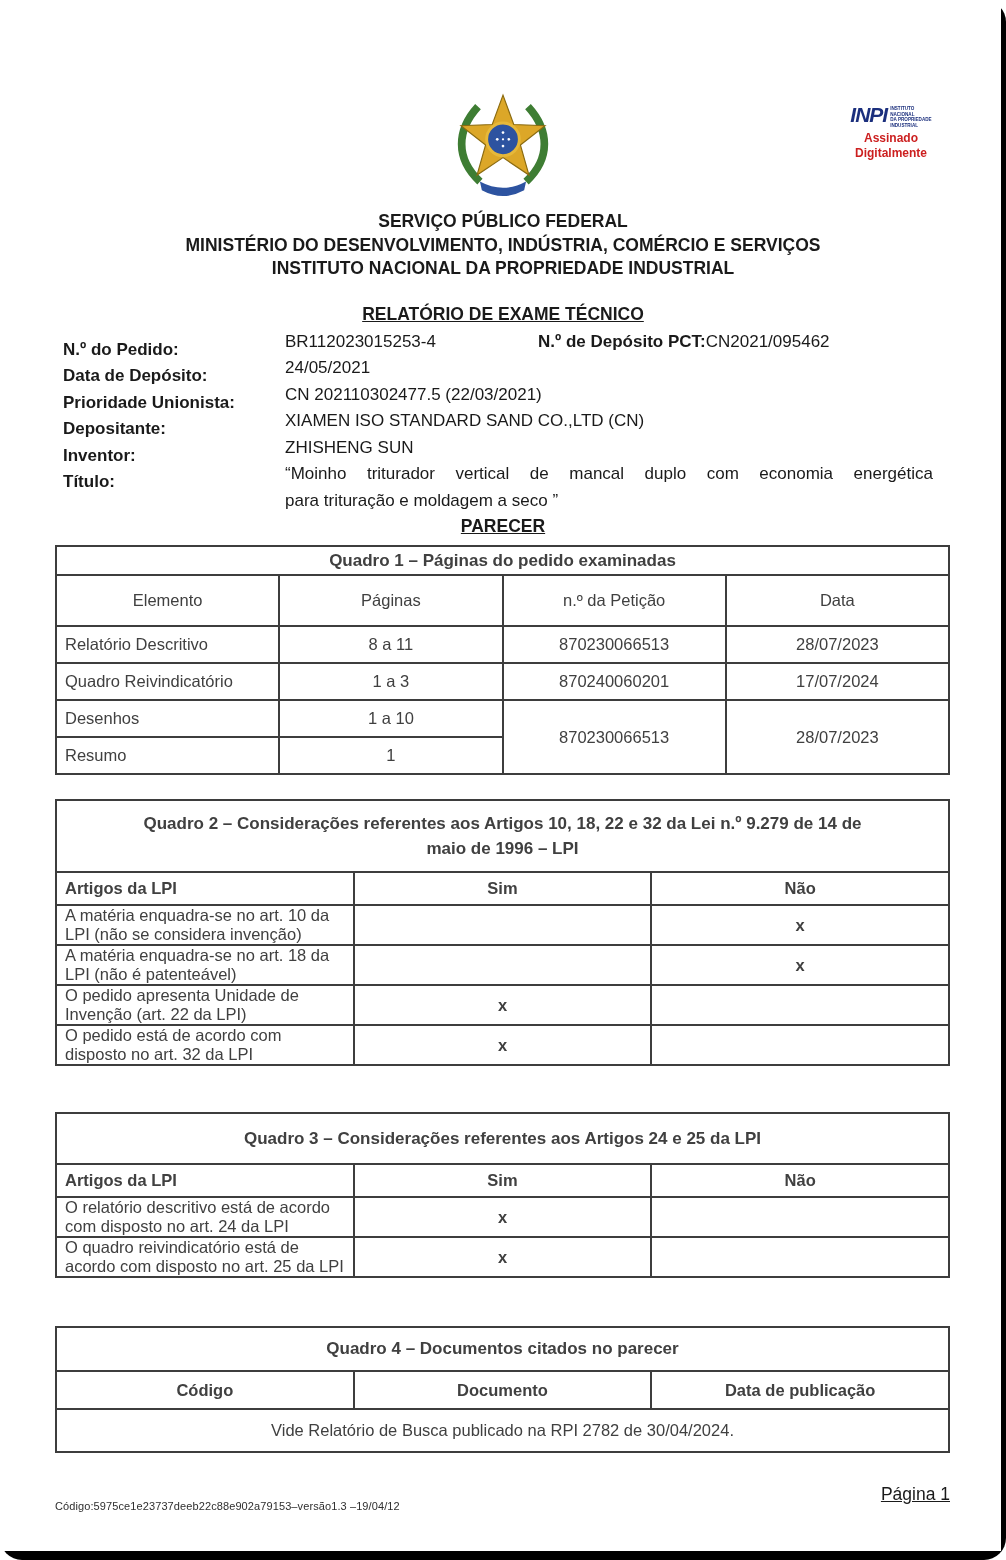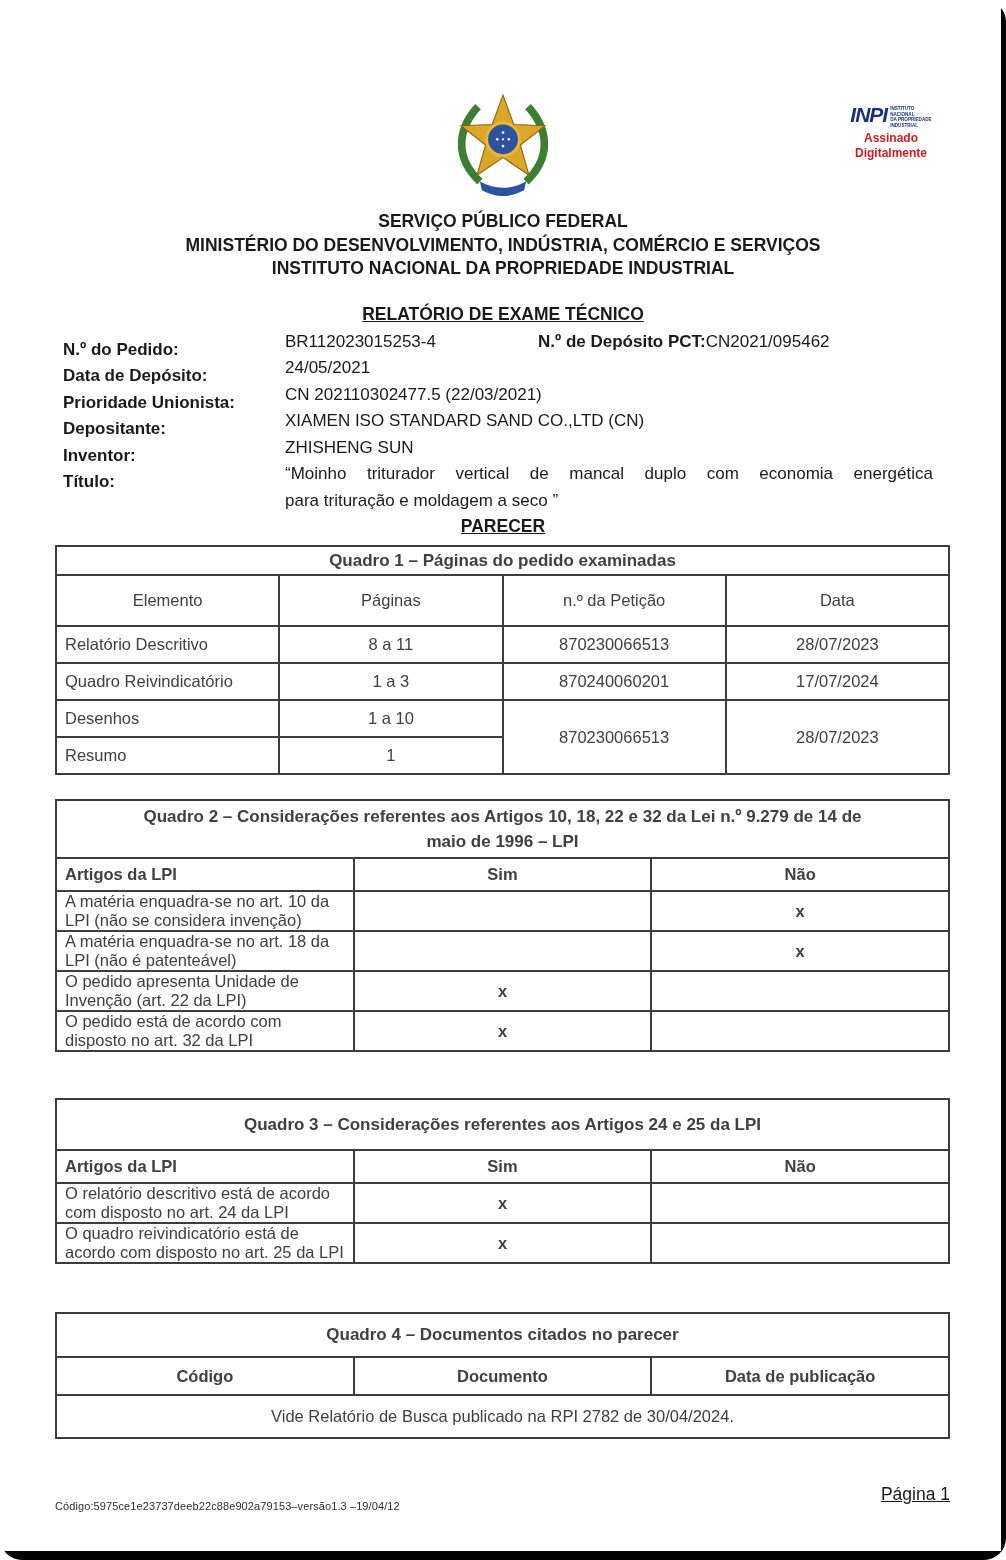--- a/index.html
+++ b/index.html
@@ -48,21 +48,21 @@
   .bold { font-weight:bold; }
   .xmark { font-weight:bold; }
 
   #q1 { margin-top:8px; }
   #q1 .c0 { width:33%; } #q1 .c1 { width:20.5%;margin-left:18px; } #q1 .c2 { width:27.5%; } #q1 .c3 { width:19%; }
   #q1 .r-title { height:29px; } #q1 .r-head { height:51px; } #q1 .r-data { height:37px; }
   #q1 .r-head td { font-weight:normal; text-align:center; }
 
   #q2 { margin-top:24px; }
   #q2 .c0 { width:68%; } #q2 .c1 { width:15.6%; } #q2 .c2 { width:16.4%; }
-  #q2 .r-title { height:58px; } #q2 .r-head { height:33px; } #q2 .r-data { height:34.5px; }
+  #q2 .r-title { height:72px; } #q2 .r-head { height:33px; } #q2 .r-data { height:34.5px; }
   #q2 .t-title-line { display:block; line-height:25px; }
 
   #q3 { margin-top:46px; }
   #q3 .c0 { width:68%; } #q3 .c1 { width:15.6%; } #q3 .c2 { width:16.4%; }
   #q3 .r-title { height:51px; } #q3 .r-head { height:33px; } #q3 .r-data { height:34.5px; }
 
   #q4 { margin-top:48px; }
   #q4 .c0 { width:11.2%; } #q4 .c1 { width:67%; } #q4 .c2 { width:21.8%; }
   #q4 .r-title { height:44px; } #q4 .r-head { height:38px; } #q4 .r-data { height:43px; }
   #q4 .r-head td { font-weight:bold; text-align:center; padding:0 2px; }

